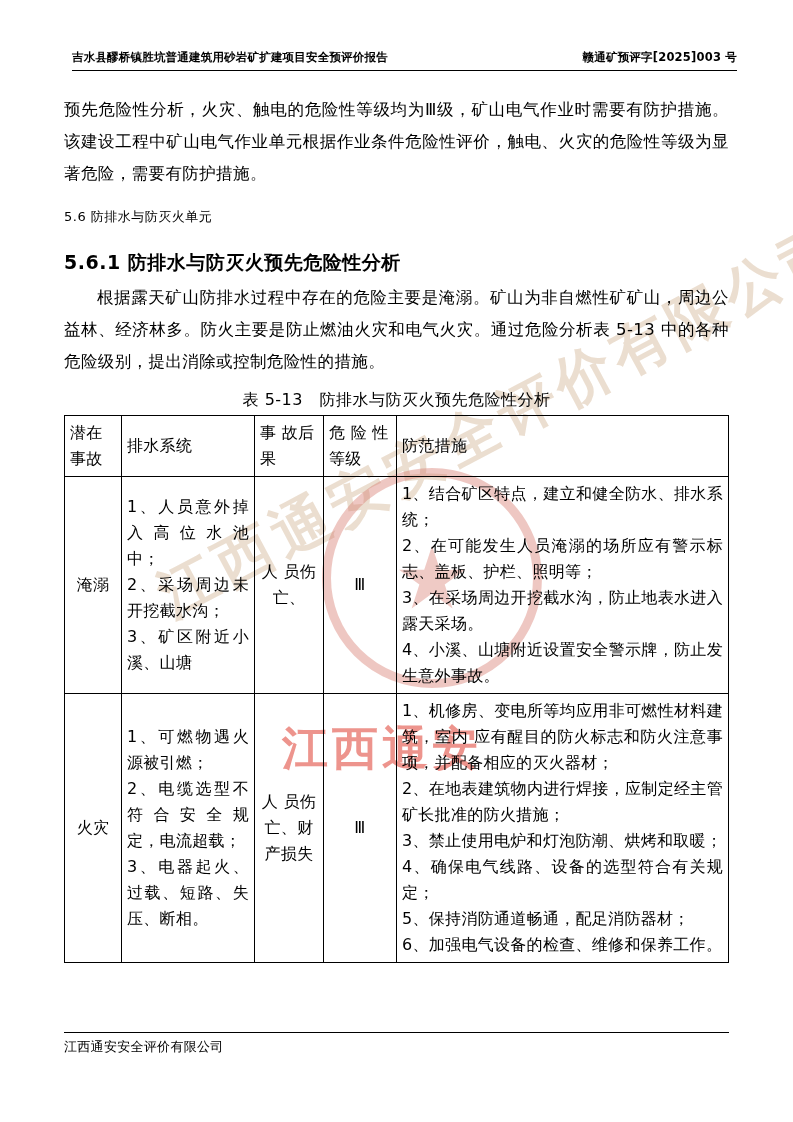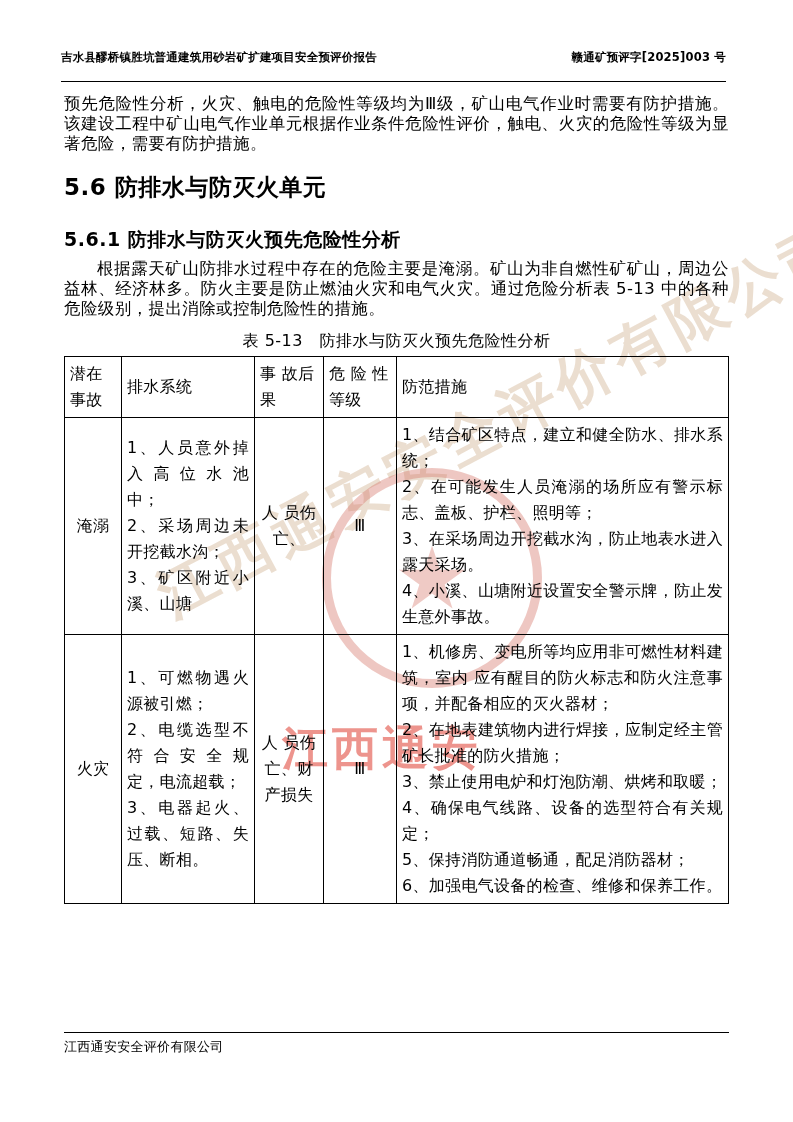--- a/index.html
+++ b/index.html
@@ -70,54 +70,54 @@
     font-size: 46px;
     font-weight: bold;
     letter-spacing: 4px;
     color: rgba(222, 60, 48, 0.55);
     white-space: nowrap;
   }
 
   
   .header {
     position: absolute;
-    left: 61px;
+    left: 72px;
     top: 50px;
     width: 665px;
     display: flex;
     justify-content: space-between;
     align-items: flex-end;
     font-size: 11.5px;
     font-weight: bold;
-    padding-bottom: 16px;
+    padding-bottom: 5px;
     border-bottom: 1.6px solid #000;
     z-index: 10;
   }
   .header-left { white-space: nowrap; letter-spacing: 0.2px; }
   .header-right { white-space: nowrap; letter-spacing: 0.2px; }
 
   
   .content {
     position: absolute;
     left: 64px;
     top: 88px;
     width: 665px;
     z-index: 10;
   }
   .para {
     font-size: 16.5px;
-    line-height: 20px;
+    line-height: 32px;
     text-align: justify;
     margin: 6px 0 0 0;
     letter-spacing: 0.4px;
   }
   .para.indent { text-indent: 2em; }
   .h2 {
-    font-size: 23px;
-    font-weight: bold;
+    font-size: 13px;
+    font-weight: normal;
     margin: 18px 0 4px 0;
     letter-spacing: 0.5px;
   }
   .h3 {
     font-size: 19px;
     font-weight: bold;
     margin: 24px 0 2px 0;
     letter-spacing: 0.5px;
   }
   .table-title {

